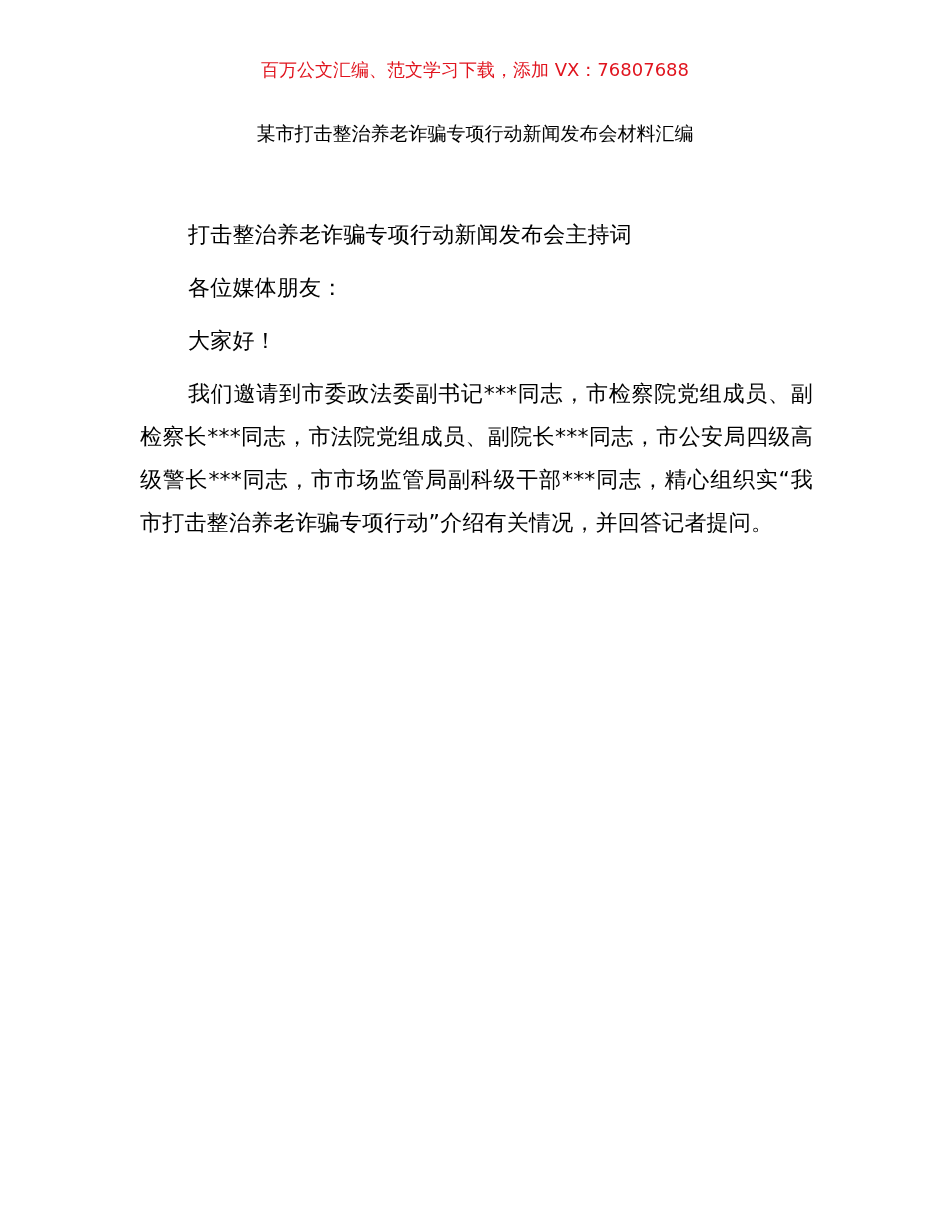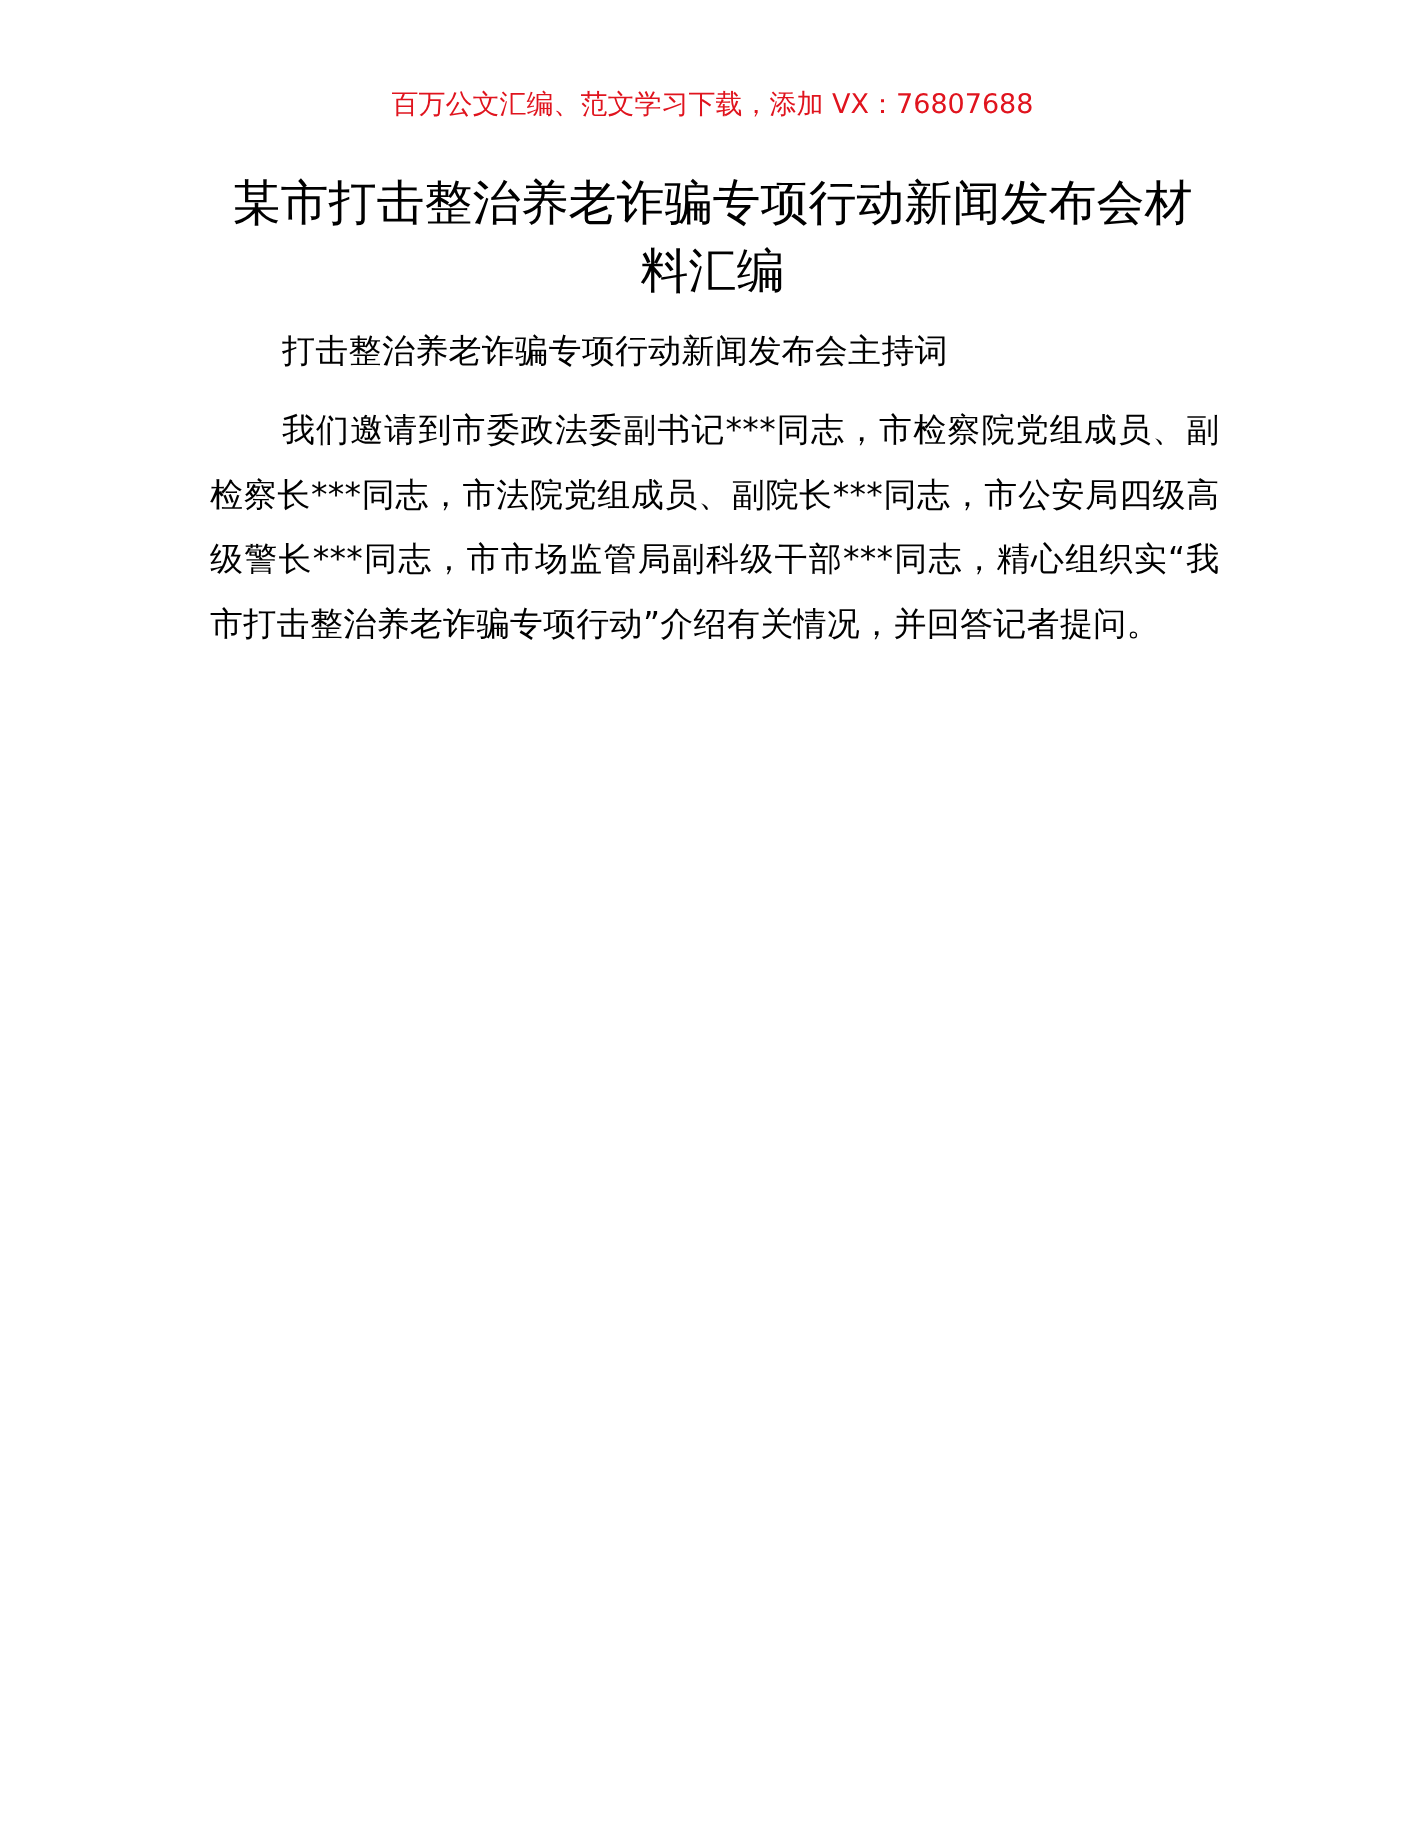--- a/index.html
+++ b/index.html
@@ -24,23 +24,24 @@
       font-size: 18px;
       line-height: 28px;
       color: #e0141e;
     }
     .doc-title {
       position: absolute;
       top: 113px;
       left: 140px;
       width: 670px;
       text-align: center;
-      font-size: 32px;
+      font-size: 19px;
       line-height: 45px;
       letter-spacing: 0px;
+      font-family: Liberation Mono, monospace;
     }
     .doc-body {
       position: absolute;
       top: 213px;
       left: 140px;
       width: 673px;
     }
     .para {
       margin: 0 0 10px 0;
       font-size: 22px;
@@ -52,14 +53,16 @@
   </style>
 </head>
 <body>
 
 <div class="header-banner">百万公文汇编、范文学习下载，添加 VX：76807688</div>
 
 <div class="doc-title">某市打击整治养老诈骗专项行动新闻发布会材料汇编</div>
 
 <div class="doc-body">
   <p class="para">打击整治养老诈骗专项行动新闻发布会主持词</p>
+  <p class="para">各位媒体朋友：</p>
+  <p class="para">大家好！</p>
   <p class="para">我们邀请到市委政法委副书记***同志，市检察院党组成员、副检察长***同志，市法院党组成员、副院长***同志，市公安局四级高级警长***同志，市市场监管局副科级干部***同志，精心组织实“我市打击整治养老诈骗专项行动”介绍有关情况，并回答记者提问。</p>
 </div>
 
 </body></html>

